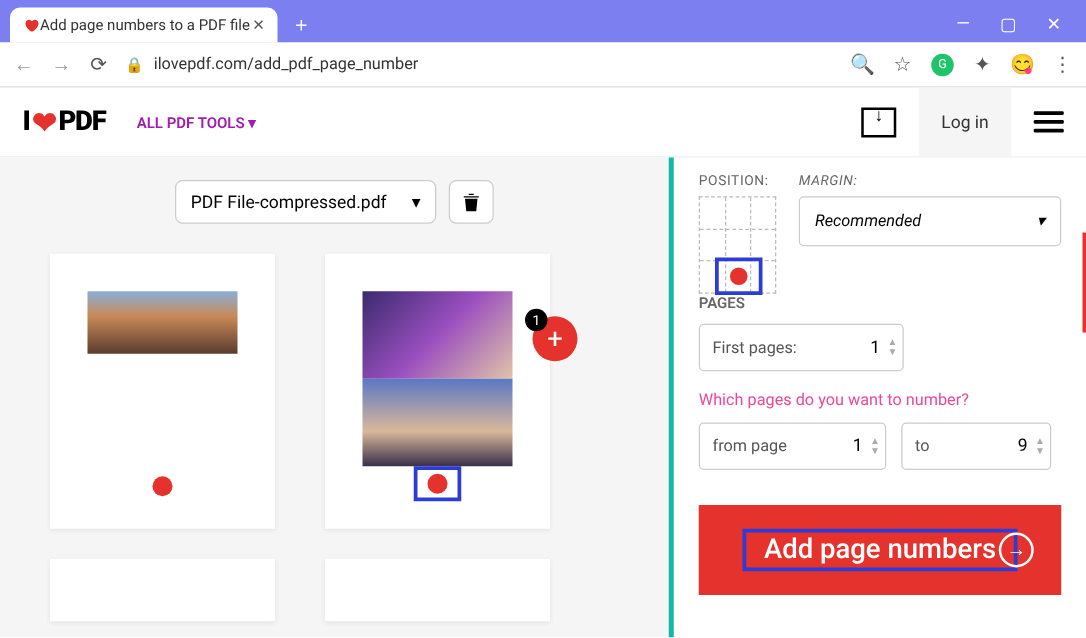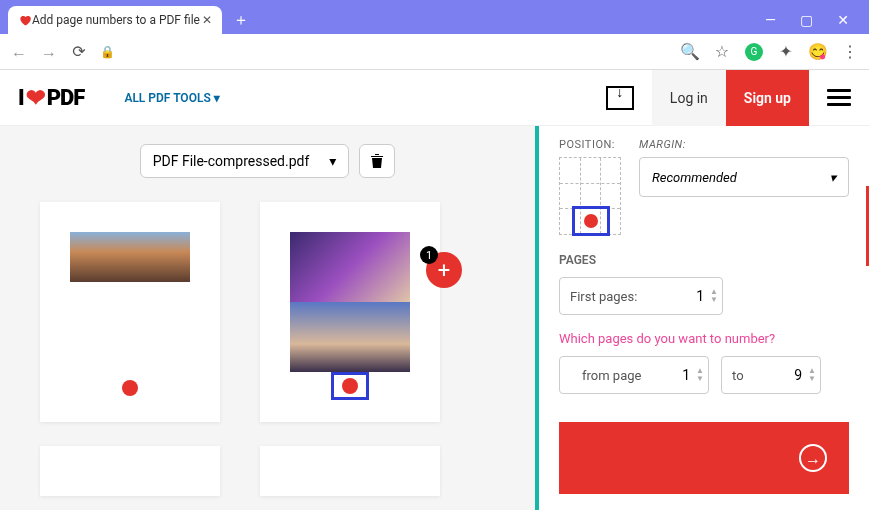--- a/index.html
+++ b/index.html
@@ -21,21 +21,21 @@
 .lock { color:#555; font-size:12px;}
 .exticons { display:flex; gap:14px; align-items:center; color:#555;}
 .exticon { width:18px; height:18px; display:flex;align-items:center;justify-content:center; cursor:pointer;}
 .exticon.green { background:#1ec36a; border-radius:50%; color:#fff; font-size:10px;}
 .exticon.emoji { font-size:16px;}
 
 
 .appheader { height: 56px; border-bottom:1px solid #eee; display:flex; align-items:center; padding:0 18px; }
 .logo { display:flex; align-items:center; gap:2px; font-weight:900; font-size:22px; letter-spacing:-1px;}
 .logo .heart { color:#e5322d; font-size:24px;}
-.tools-link { margin-left:40px; color:#0369a1; font-size:12px; font-weight:600; cursor:pointer;}
+.tools-link { margin-left:25px; color:#a21caf; font-size:12px; font-weight:600; cursor:pointer;}
 .spacer { flex:1; }
 .dlicon { width:28px; height:24px; border:2px solid #000; position:relative; margin-right:18px; cursor:pointer;}
 .dlicon::after { content:"↓"; position:absolute; left:50%; top:-4px; transform:translateX(-50%); font-size:14px; font-weight:bold;}
 .login { padding:0 18px; height:56px; display:flex; align-items:center; color:#333; font-size:14px; background:#f5f5f5; cursor:pointer;}
 .signup { padding:0 18px; height:56px; display:flex; align-items:center; background:#e5322d; color:#fff; font-size:14px; font-weight:600; cursor:pointer;}
 .hamburger { margin-left:18px; cursor:pointer; width:24px;}
 .hamburger div { height:3px; background:#000; margin:4px 0; border-radius:1px;}
 
 
 .main { display:flex; height: calc(510px - 34px - 36px - 56px); }
@@ -70,33 +70,33 @@
 .posgrid::before,.posgrid::after { content:""; position:absolute; background:transparent;}
 .posgrid .vline { position:absolute; top:0; bottom:0; width:0; border-left:1px dashed #bbb;}
 .posgrid .hline { position:absolute; left:0; right:0; height:0; border-top:1px dashed #bbb;}
 .posgrid .v1{left:33%;} .posgrid .v2{left:66%;}
 .posgrid .h1{top:33%;} .posgrid .h2{top:66%;}
 .posmark { position:absolute; border:3px solid #2e3cd6; width:38px; height:30px; bottom:-2px; left:12px; display:flex;align-items:center;justify-content:center;}
 .posmark .reddot { width:14px; height:14px;}
 .marginselect { flex:1;font-style:italic;}
 .select { border:1px solid #ccc; border-radius:4px; height:40px; display:flex; align-items:center; justify-content:space-between; padding:0 12px; font-size:13px; cursor:pointer;}
 
-.section { margin-top:18px;}
+.section { }
 .sectitle { font-size:12px; color:#666; font-weight:600; margin-bottom:10px;}
 .firstnum { border:1px solid #ccc; border-radius:4px; height:38px; display:flex; align-items:center; width:164px;}
 .firstnum .lbl { padding:0 10px; font-size:13px; color:#555;}
 .firstnum .num { margin-left:auto; padding:0 6px; font-size:14px;}
 .spinners { display:flex; flex-direction:column; padding-right:4px; color:#aaa; font-size:8px; line-height:8px; cursor:pointer;}
 
 .question { font-size:13px; color:#ec4899; margin:16px 0 10px;}
 .rangerow { display:flex; gap:12px;}
 .rangebox { border:1px solid #ccc; border-radius:4px; height:38px; display:flex; align-items:center;}
 .rangebox .lbl { padding:0 10px; font-size:13px; color:#555;}
 .rangebox .num { margin-left:auto; padding:0 6px; font-size:14px;}
-.rb1 { width:150px;padding-left:12px;} .rb2 { width:100px;}
+.rb1 { width:150px;} .rb2 { width:120px;}
 
 .cta { margin-top:28px; background:#e5322d; height:72px; display:flex; align-items:center; justify-content:center; position:relative; cursor:pointer;}
 .cta .ctatext { color:#fff; font-size:22px; font-weight:500; text-align:center; line-height:1.1; border:3px solid #2e3cd6; padding:2px 14px;}
 .cta .arrow { position:absolute; right:22px; width:28px; height:28px; border:2px solid #fff; border-radius:50%; display:flex;align-items:center;justify-content:center; color:#fff;}
 </style>
 </head>
 <body>
 
 <div class="titlebar">
   <div class="tab">
@@ -113,20 +113,21 @@
     <span class="winctrl">✕</span>
   </div>
 </div>
 
 <div class="addrbar">
   <span class="navbtn">←</span>
   <span class="navbtn">→</span>
   <span class="navbtn enabled">⟳</span>
   <div class="url">
     <span class="lock">🔒</span>
+    <span>ilovepdf.com/add_pdf_page_number</span>
   </div>
   <div class="exticons">
     <span class="exticon">🔍</span>
     <span class="exticon">☆</span>
     <span class="exticon green">G</span>
     <span class="exticon">✦</span>
     <span class="exticon emoji">😋</span>
     <span class="exticon">⋮</span>
   </div>
 </div>
@@ -134,21 +135,20 @@
 <div class="appheader">
   <div class="logo">
     <span>I</span>
     <span class="heart">❤</span>
     <span>PDF</span>
   </div>
   <span class="tools-link">ALL PDF TOOLS ▾</span>
   <div class="spacer"></div>
   <div class="dlicon"></div>
   <div class="login">Log in</div>
-  <div class="signup">Sign up</div>
   <div class="hamburger">
       <div></div>
       <div></div>
       <div></div>
     </div>
 </div>
 
 <div class="main">
   <div class="left">
     <div class="filebar">
@@ -238,16 +238,17 @@
           <span class="num">9</span>
           <div class="spinners">
               <span>▲</span>
               <span>▼</span>
             </div>
         </div>
       </div>
     </div>
 
     <div class="cta">
+      <div class="ctatext">Add page numbers</div>
       <div class="arrow">→</div>
     </div>
   </div>
 </div>
 
 </body></html>

